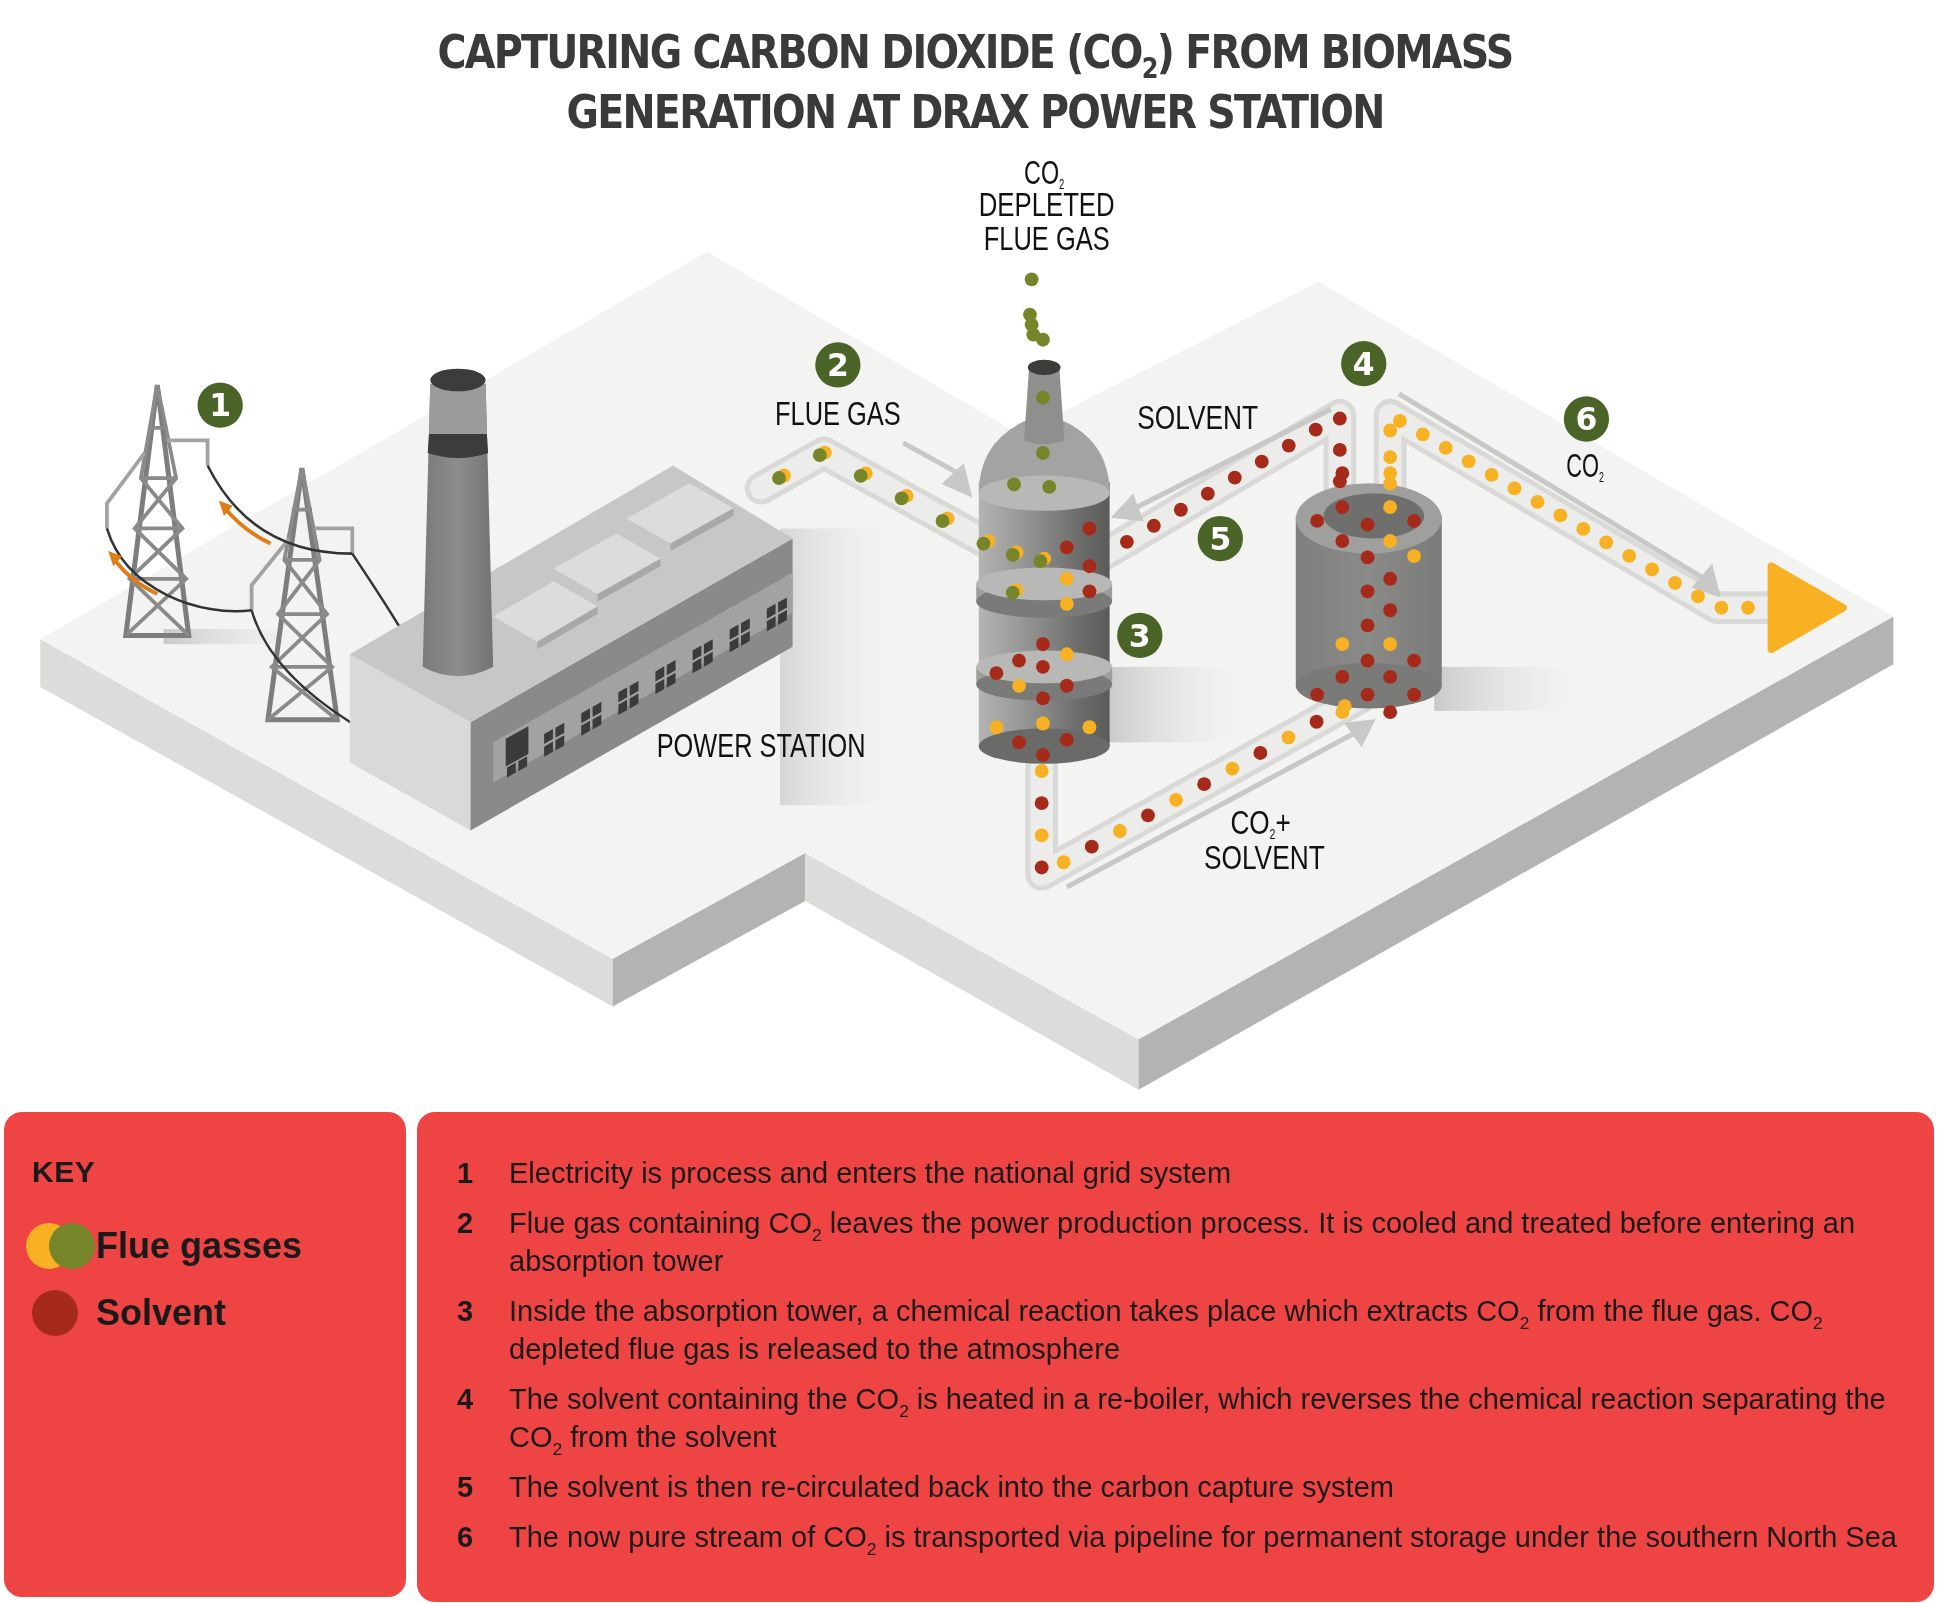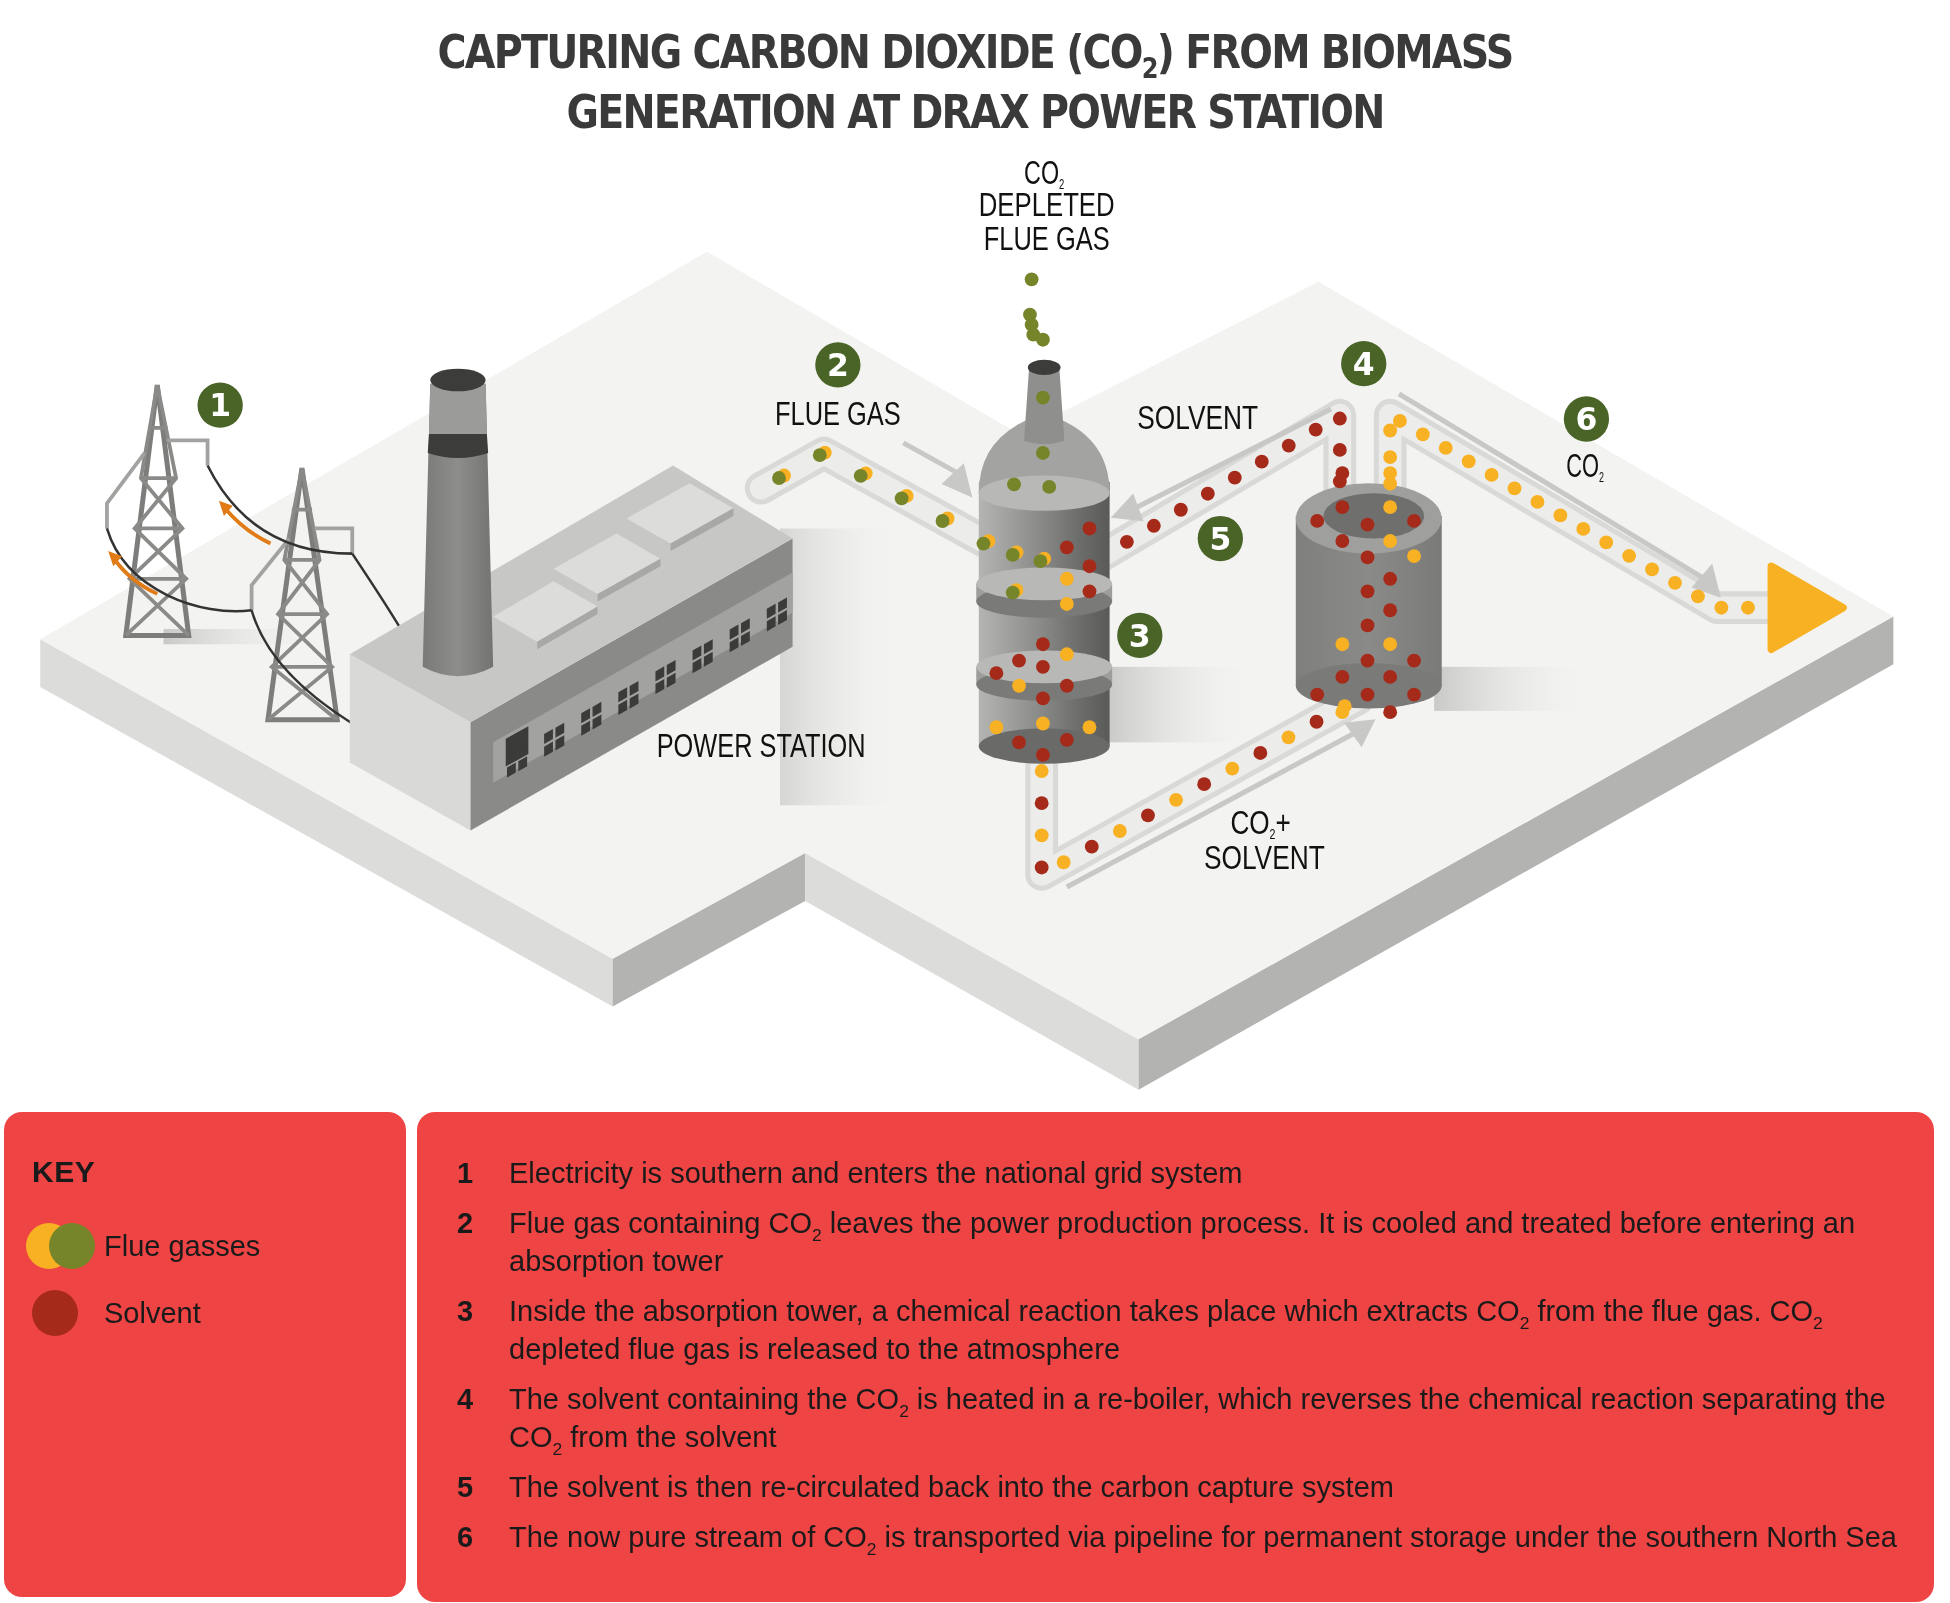--- a/index.html
+++ b/index.html
@@ -14,21 +14,21 @@
   .lbl-sub { font-size: 11px; }
   .badge-num { font-family: "DejaVu Sans", sans-serif; font-weight: bold; font-size: 25px; fill: #fff; }
 
   .panel { position: absolute; background: #ef4444; border-radius: 18px; }
   #key-panel { left: 4px; top: 1112px; width: 402px; height: 485px; }
   #steps-panel { left: 417px; top: 1112px; width: 1517px; height: 490px; }
   .key-title { position: absolute; left: 28px; top: 43px; font-size: 30px; font-weight: bold; letter-spacing: 0.5px; }
   .key-item { position: absolute; left: 22px; height: 50px; display: flex; align-items: center; }
   .key-swatch { position: relative; width: 70px; height: 46px; }
   .dot { position: absolute; width: 46px; height: 46px; border-radius: 50%; top: 0; }
-  .key-label { font-size: 29px; font-weight: normal; margin-left: 8px; white-space: nowrap; }
+  .key-label { font-size: 36px; font-weight: bold; white-space: nowrap; }
   .key-label sub, .step-text sub { font-size: 0.6em; vertical-align: -0.45em; line-height: 0; }
 
   .step { position: absolute; left: 40px; right: 14px; display: flex; }
   .step-num { width: 52px; font-size: 29px; font-weight: bold; flex: none; line-height: 38px; }
   .step-text { font-size: 29px; line-height: 38px; }
 </style>
 </head>
 <body>
 
 <svg id="diagram" viewBox="0 0 1550 1274" preserveAspectRatio="none" xmlns="http://www.w3.org/2000/svg">
@@ -377,21 +377,21 @@
     <div class="key-swatch">
       <span class="dot" style="left:6px;background:#a52a1a"></span>
     </div>
     <span class="key-label">Solvent</span>
   </div>
 </div>
 
 <div class="panel" id="steps-panel">
   <div class="step" style="top:42px">
     <span class="step-num">1</span>
-    <span class="step-text">Electricity is southern and enters the national grid system</span>
+    <span class="step-text">Electricity is process and enters the national grid system</span>
   </div>
   <div class="step" style="top:92px">
     <span class="step-num">2</span>
     <span class="step-text">Flue gas containing CO<sub>2</sub> leaves the power production process. It is cooled and treated before entering an absorption tower</span>
   </div>
   <div class="step" style="top:180px">
     <span class="step-num">3</span>
     <span class="step-text">Inside the absorption tower, a chemical reaction takes place which extracts CO<sub>2</sub> from the flue gas. CO<sub>2</sub> depleted flue gas is released to the atmosphere</span>
   </div>
   <div class="step" style="top:268px">

